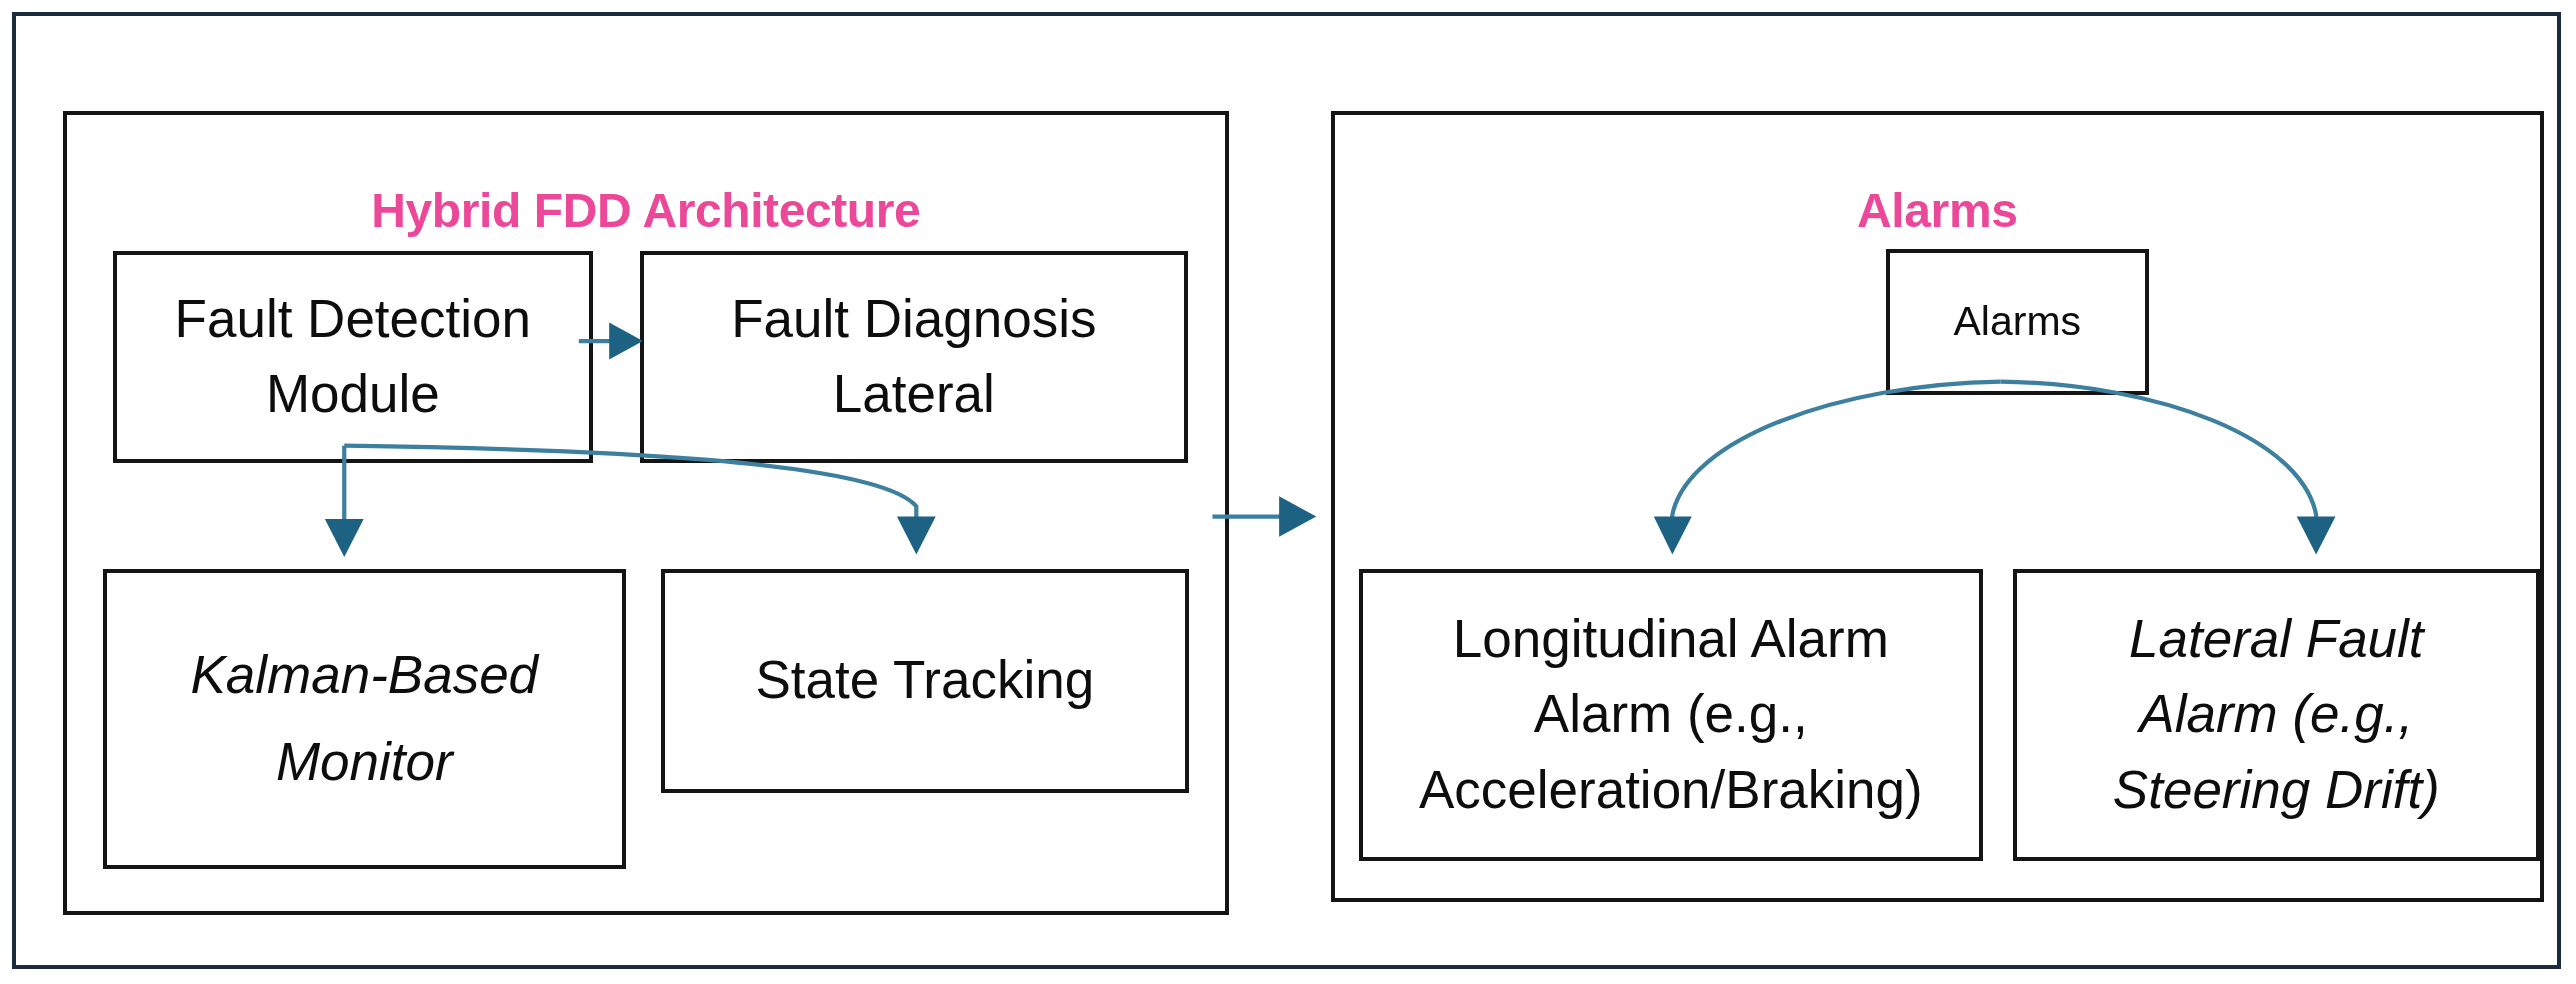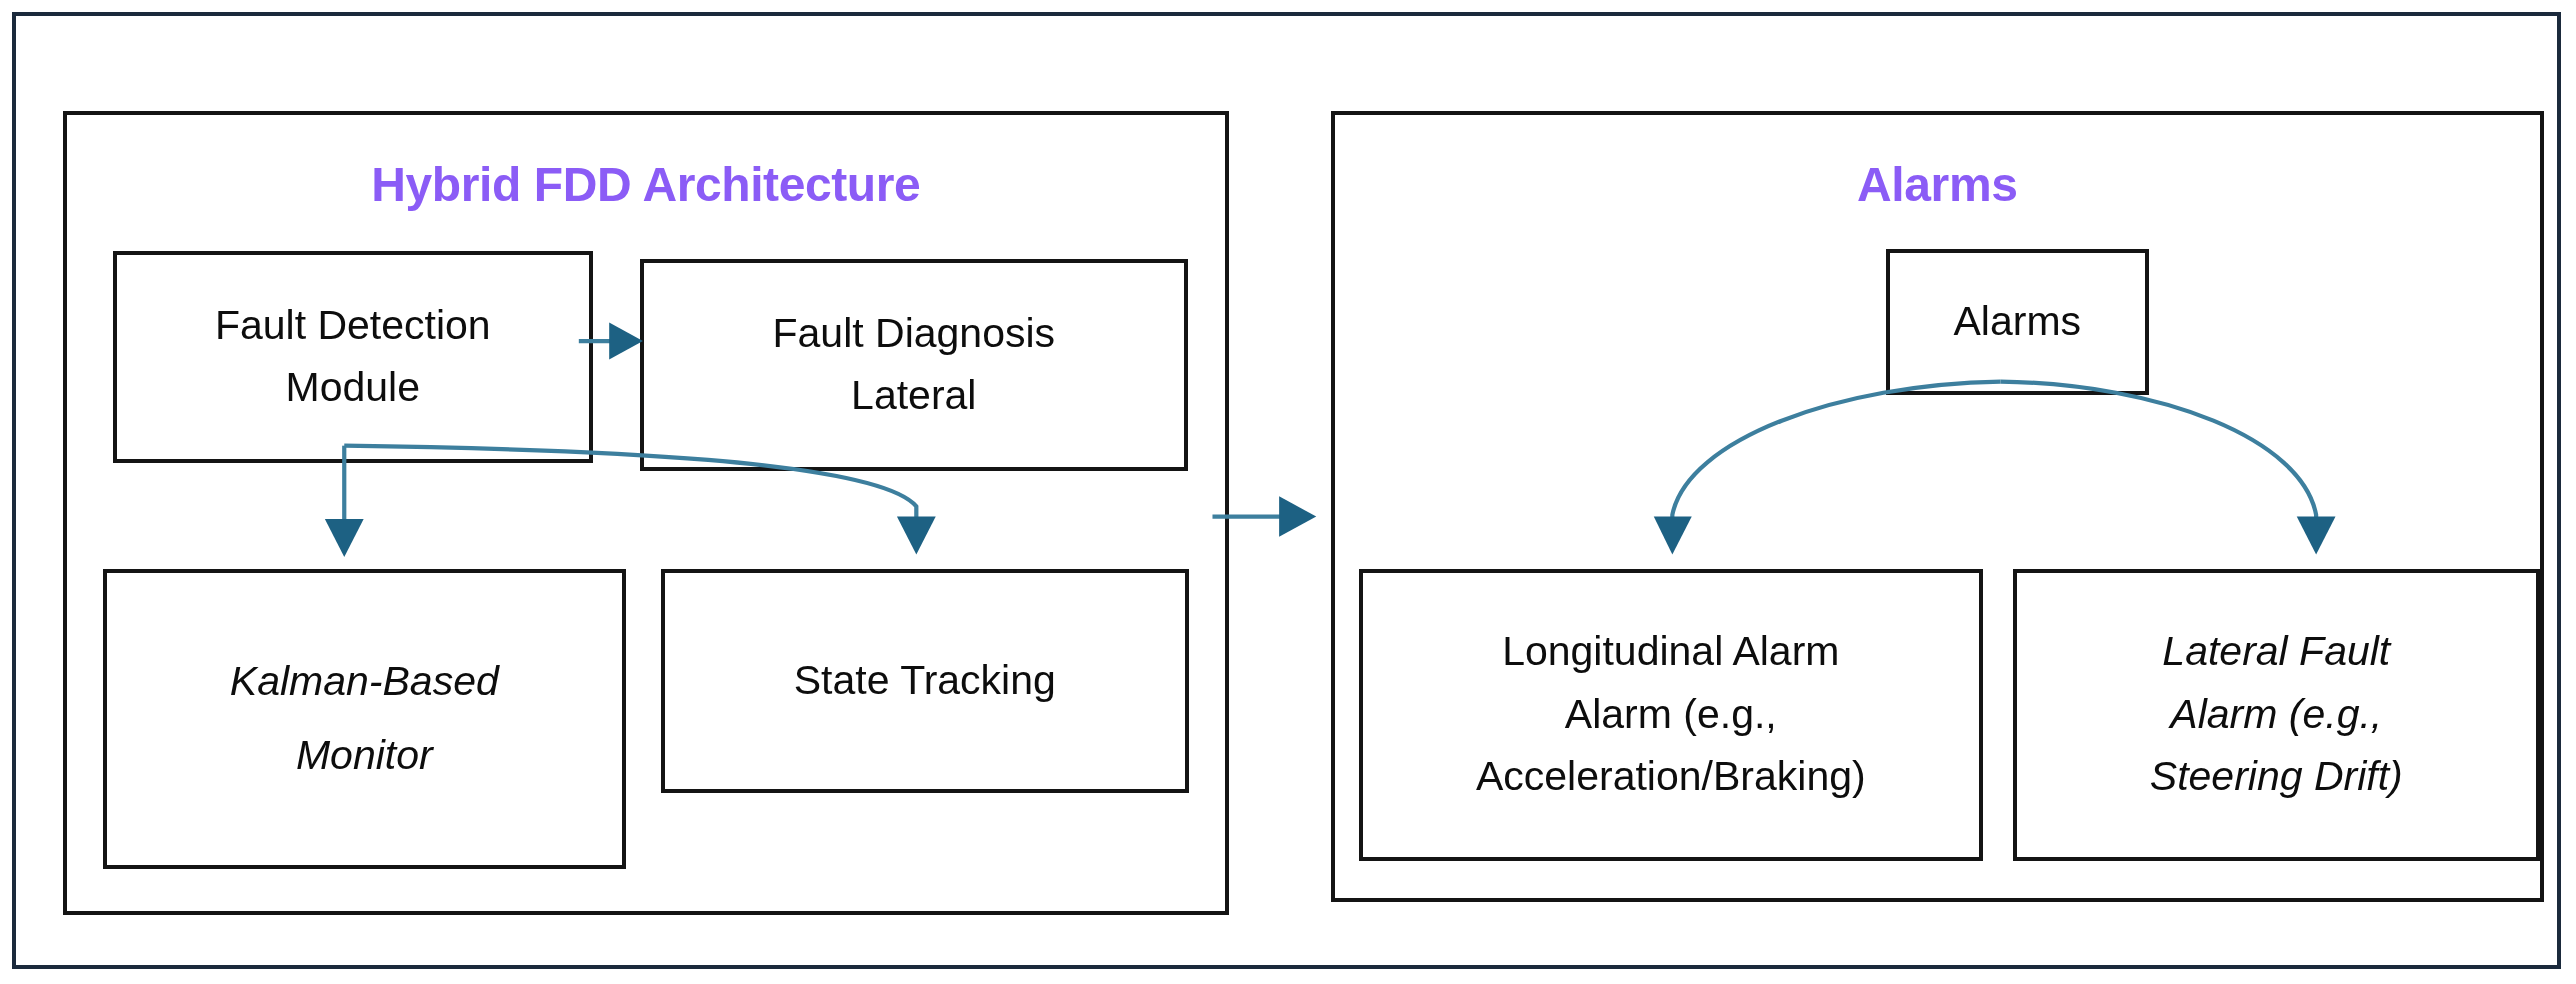--- a/index.html
+++ b/index.html
@@ -38,50 +38,51 @@
   #panel-left  { left: 47px;   top: 95px; width: 1166px; height: 804px; }
   #panel-right { left: 1315px; top: 95px; width: 1213px; height: 791px; }
 
   .panel-title {
     position: absolute;
     left: 0;
     width: 100%;
     text-align: center;
     font-weight: bold;
     font-size: 48px;
-    color: #8b5cf6;
+    color: #ec4899;
     letter-spacing: -0.4px;
     white-space: nowrap;
+    margin-top: 26px;
   }
   #panel-left  .panel-title { top: 42px; }
   #panel-right .panel-title { top: 42px; }
 
   
   .node {
     position: absolute;
     border: 4.2px solid #141414;
     box-sizing: border-box;
     background: #ffffff;
     display: flex;
     flex-direction: column;
     align-items: center;
     justify-content: center;
     text-align: center;
     color: #0d0d0d;
-    font-size: 41px;
+    font-size: 53px;
     line-height: 1.07;
     padding: 3.4px 8.4px;
   }
   .node .ln { display: block; white-space: nowrap; }
   .node.two-line  .ln { margin: 9.3px 0; }
   .node.three-line .ln { margin: 9.3px 0; }
   .node.italic { font-style: italic; }
 
   #node-fdm  { left: 97px;  top: 235px; width: 480px; height: 212px; }
-  #node-fds  { left: 624px;  top: 235px; width: 548px; height: 212px; margin-top: 8px; }
+  #node-fds  { left: 624px;  top: 235px; width: 548px; height: 212px; }
   #node-kal  { left: 87px;  top: 553px; width: 523px; height: 300px; gap: 12px; }
   #node-ptf  { left: 645px;  top: 553px; width: 528px; height: 224px; }
 
   #node-alarms { left: 1870px; top: 233px; width: 263px; height: 146px;
                  font-size: 41px; }
   #node-long   { left: 1343px; top: 553px; width: 624px; height: 292px; }
   #node-lat    { left: 1997px; top: 553px; width: 527px; height: 292px; }
 
   
   #connectors {

